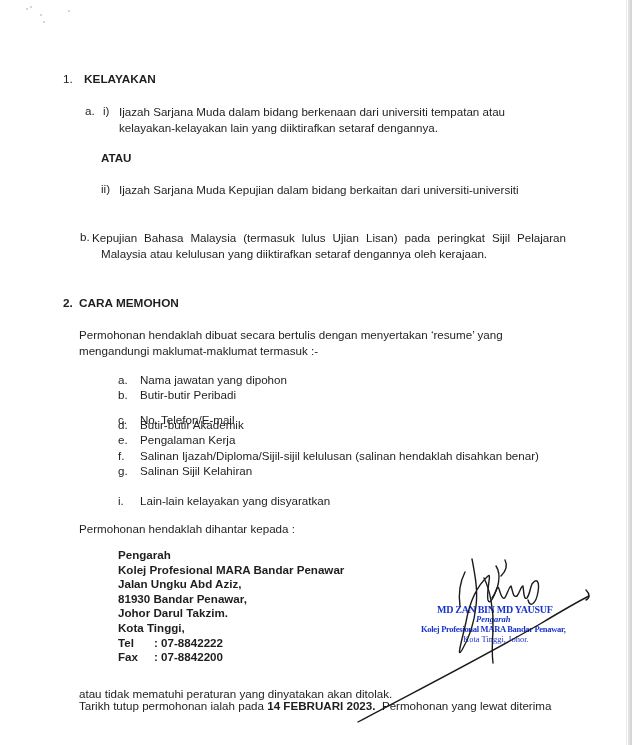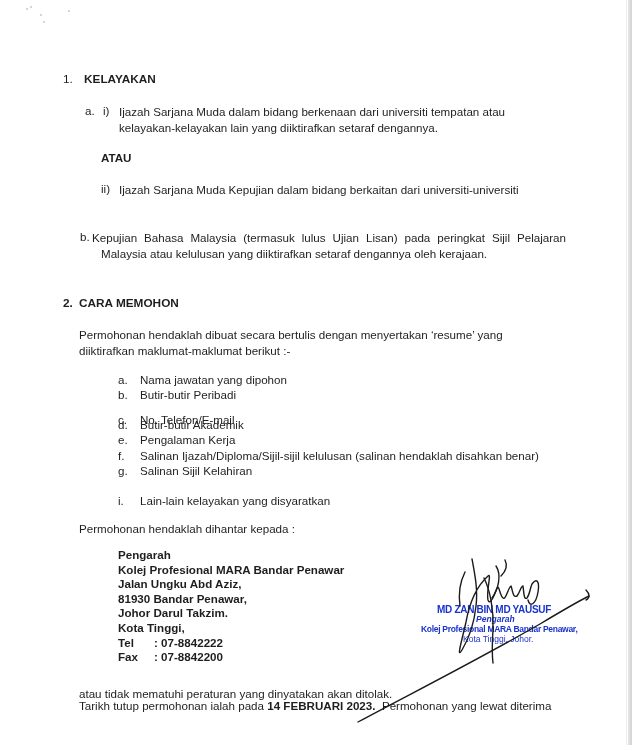--- a/index.html
+++ b/index.html
@@ -16,21 +16,21 @@
     .speck { position: absolute; width: 2px; height: 2px; background: #c8c8c8; border-radius: 50%; }
     .abs { position: absolute; white-space: nowrap; }
     .bold { font-weight: bold; }
     .heading { font-size: 11.8px; }
     .line { line-height: 15px; }
     .justify { text-align: justify; text-align-last: justify; white-space: normal; }
     .list-item { position: absolute; left: 118px; white-space: nowrap; line-height: 14px; }
     .list-item .m { display: inline-block; width: 22px; }
     .addr { position: absolute; left: 118px; font-weight: bold; line-height: 14.6px; white-space: nowrap; }
     .addr .lbl { display: inline-block; width: 36px; }
-    .stamp { position: absolute; color: #1a33cc; font-weight: bold; white-space: nowrap; text-align: center; font-family: Liberation Sans, sans-serif; }
+    .stamp { position: absolute; color: #1a33cc; font-weight: bold; white-space: nowrap; text-align: center; font-family: Liberation Serif, serif; }
     .sig { position: absolute; left: 0; top: 0; width: 636px; height: 745px; pointer-events: none; }
   </style>
 </head>
 <body>
 
 <div class="page">
   <div class="specks">
     <div class="speck" style="left:4px;top:3px"></div>
     <div class="speck" style="left:8px;top:1px"></div>
     <div class="speck" style="left:18px;top:9px"></div>
@@ -52,21 +52,21 @@
   <div class="abs line" style="left:119px;top:182px">Ijazah Sarjana Muda Kepujian dalam bidang berkaitan dari universiti-universiti</div>
 
   <div class="abs" style="left:80px;top:230px">b.</div>
   <div class="abs line justify" style="left:92px;top:230px;width:474px">Kepujian Bahasa Malaysia (termasuk lulus Ujian Lisan) pada peringkat Sijil Pelajaran</div>
   <div class="abs line" style="left:101px;top:246px">Malaysia atau kelulusan yang diiktirafkan setaraf dengannya oleh kerajaan.</div>
 
   <div class="abs bold heading" style="left:63px;top:296px">2.</div>
   <div class="abs bold heading" style="left:79px;top:296px">CARA MEMOHON</div>
 
   <div class="abs line" style="left:79px;top:327px">Permohonan hendaklah dibuat secara bertulis dengan menyertakan ‘resume’ yang</div>
-  <div class="abs line" style="left:79px;top:343px">diiktirafkan maklumat-maklumat berikut :-</div>
+  <div class="abs line" style="left:79px;top:343px">mengandungi maklumat-maklumat termasuk :-</div>
 
   <div class="list-item" style="top:373px"><span class="m">a.</span><span>Nama jawatan yang dipohon</span></div>
   <div class="list-item" style="top:388px"><span class="m">b.</span><span>Butir-butir Peribadi</span></div>
   <div class="list-item" style="top:413px"><span class="m">c.</span><span>No. Telefon/E-mail</span></div>
   <div class="list-item" style="top:418px"><span class="m">d.</span><span>Butir-butir Akademik</span></div>
   <div class="list-item" style="top:433px"><span class="m">e.</span><span>Pengalaman Kerja</span></div>
   <div class="list-item" style="top:449px"><span class="m">f.</span><span>Salinan Ijazah/Diploma/Sijil-sijil kelulusan (salinan hendaklah disahkan benar)</span></div>
   <div class="list-item" style="top:464px"><span class="m">g.</span><span>Salinan Sijil Kelahiran</span></div>
   <div class="list-item" style="top:494px"><span class="m">i.</span><span>Lain-lain kelayakan yang disyaratkan</span></div>
 

